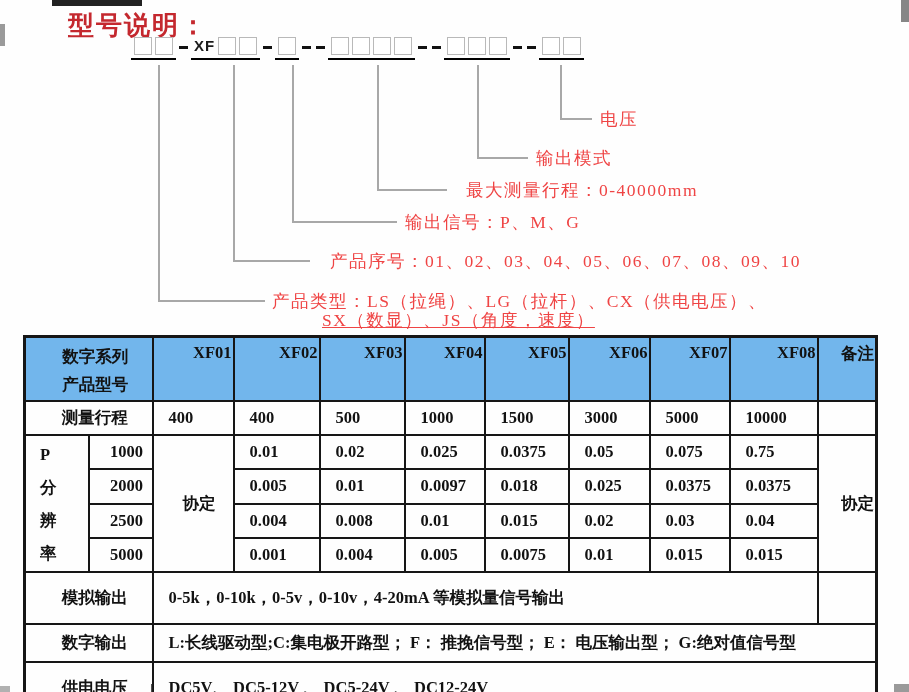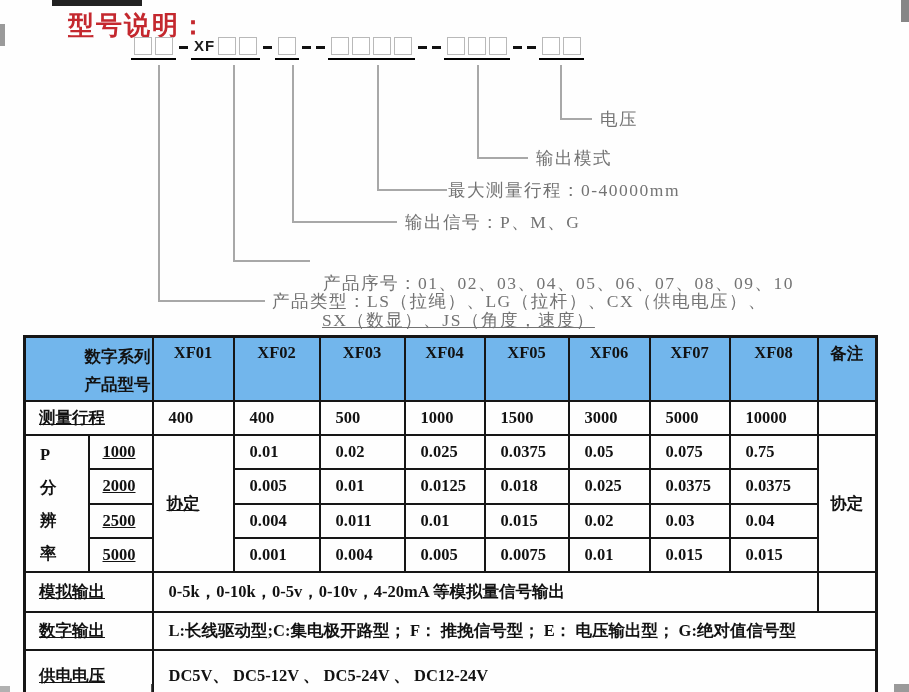--- a/index.html
+++ b/index.html
@@ -21,40 +21,40 @@
   .box{width:18px;height:18px;border:1.5px solid #b9b9b9;background:#fff;margin-right:3px;box-sizing:border-box;}
   .box:last-child{margin-right:0;}
   .xf{font-family:"Liberation Sans","DejaVu Sans",sans-serif;font-size:15px;font-weight:bold;
       color:#1a1a1a;letter-spacing:1px;margin-right:3px;line-height:18px;}
   .sep{display:inline-flex;align-items:center;height:21px;margin:0 3px;}
   .dash{width:9px;height:3px;background:#111;}
   .dash + .dash{margin-left:5px;}
   
   .vline{position:absolute;width:1.5px;background:#a8a8a8;}
   .hline{position:absolute;height:1.5px;background:#a8a8a8;}
-  .anno{position:absolute;font-size:17.5px;color:#737373;letter-spacing:1.5px;white-space:nowrap;}
+  .anno{position:absolute;font-size:17.5px;color:#ef4444;letter-spacing:1.5px;white-space:nowrap;}
   
   table.spec{
     position:absolute;left:23px;top:335px;
     width:852px;table-layout:fixed;border-collapse:collapse;
     border:3px solid #161616;
     font-size:16.5px;font-weight:bold;color:#121212;
   }
   table.spec td{border:2px solid #161616;overflow:hidden;}
   tr.hdr td{background:#72b6ec;vertical-align:top;padding-top:5px;}
   tr.hdr{height:61px;}
   tr.travel{height:34px;}
   tr.p{height:33px;}
-  tr.analog{height:40px;padding-left:16px;}
+  tr.analog{height:52px;padding-left:16px;}
   tr.digital{height:38px;margin-left:48px;}
   tr.power{height:53px;}
-  td.lbl{text-align:left;padding-left:13px;text-decoration:underline;}
+  td.lbl{text-align:center;padding-left:13px;}
   td.val{text-align:left;padding-left:15px;}
-  td.ctr{text-align:center;}
-  .hdr-line{line-height:28px;padding-left:13px;text-align:right;}
+  td.ctr{text-align:right;}
+  .hdr-line{line-height:28px;padding-left:13px;text-align:center;}
   .pchar{height:33px;line-height:33px;padding-left:13px;}
   td.pcol{vertical-align:top;padding-top:2px;}
   
   .smudge{position:absolute;background:#222;}
 </style>
 </head>
 <body>
 
 <div class="smudge" style="left:52px;top:0;width:90px;height:6px;"></div>
 <div class="smudge" style="left:0;top:24px;width:5px;height:22px;opacity:.45;"></div>
@@ -121,23 +121,23 @@
 
 <div class="hline" style="left:560px;top:118px;width:32px;"></div>
 <div class="hline" style="left:477px;top:157px;width:51px;"></div>
 <div class="hline" style="left:377px;top:189px;width:70px;"></div>
 <div class="hline" style="left:292px;top:221px;width:105px;"></div>
 <div class="hline" style="left:233px;top:260px;width:77px;"></div>
 <div class="hline" style="left:158px;top:300px;width:107px;"></div>
 
 <div class="anno" style="left:600px;top:107px;">电压</div>
 <div class="anno" style="left:536px;top:146px;">输出模式</div>
-<div class="anno" style="left:448px;top:178px;">最大测量行程：0-40000mm</div>
+<div class="anno" style="left:466px;top:178px;">最大测量行程：0-40000mm</div>
 <div class="anno" style="left:405px;top:210px;">输出信号：P、M、G</div>
-<div class="anno" style="left:323px;top:249px;margin-top:22px;">产品序号：01、02、03、04、05、06、07、08、09、10</div>
+<div class="anno" style="left:330px;top:249px;">产品序号：01、02、03、04、05、06、07、08、09、10</div>
 <div class="anno" style="left:272px;top:289px;">产品类型：LS（拉绳）、LG（拉杆）、CX（供电电压）、</div>
 <div class="anno" style="left:322px;top:308px;text-decoration:underline;">SX（数显）、JS（角度，速度）</div>
 
 <table class="spec">
   <colgroup>
     <col style="width:64px">
       <col style="width:64px">
     <col style="width:81px">
       <col style="width:86px">
       <col style="width:85px">
@@ -193,30 +193,30 @@
     <td class="val">0.0375</td>
     <td class="val">0.05</td>
     <td class="val">0.075</td>
     <td class="val">0.75</td>
     <td class="ctr" rowspan="4">协定</td>
   </tr>
   <tr class="p">
     <td class="lbl">2000</td>
     <td class="val">0.005</td>
     <td class="val">0.01</td>
-    <td class="val">0.0125</td>
+    <td class="val">0.0097</td>
     <td class="val">0.018</td>
     <td class="val">0.025</td>
     <td class="val">0.0375</td>
     <td class="val">0.0375</td>
   </tr>
   <tr class="p">
     <td class="lbl">2500</td>
     <td class="val">0.004</td>
-    <td class="val">0.011</td>
+    <td class="val">0.008</td>
     <td class="val">0.01</td>
     <td class="val">0.015</td>
     <td class="val">0.02</td>
     <td class="val">0.03</td>
     <td class="val">0.04</td>
   </tr>
   <tr class="p">
     <td class="lbl">5000</td>
     <td class="val">0.001</td>
     <td class="val">0.004</td>

